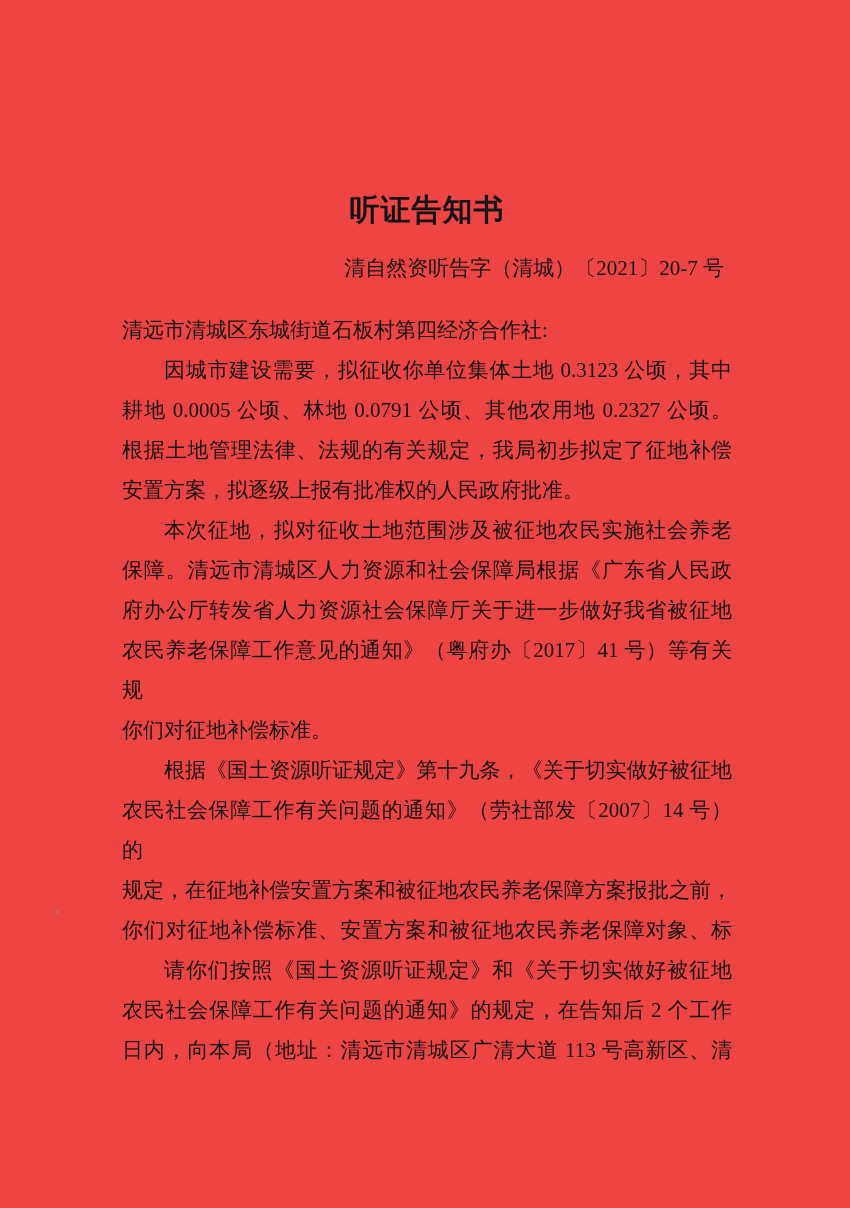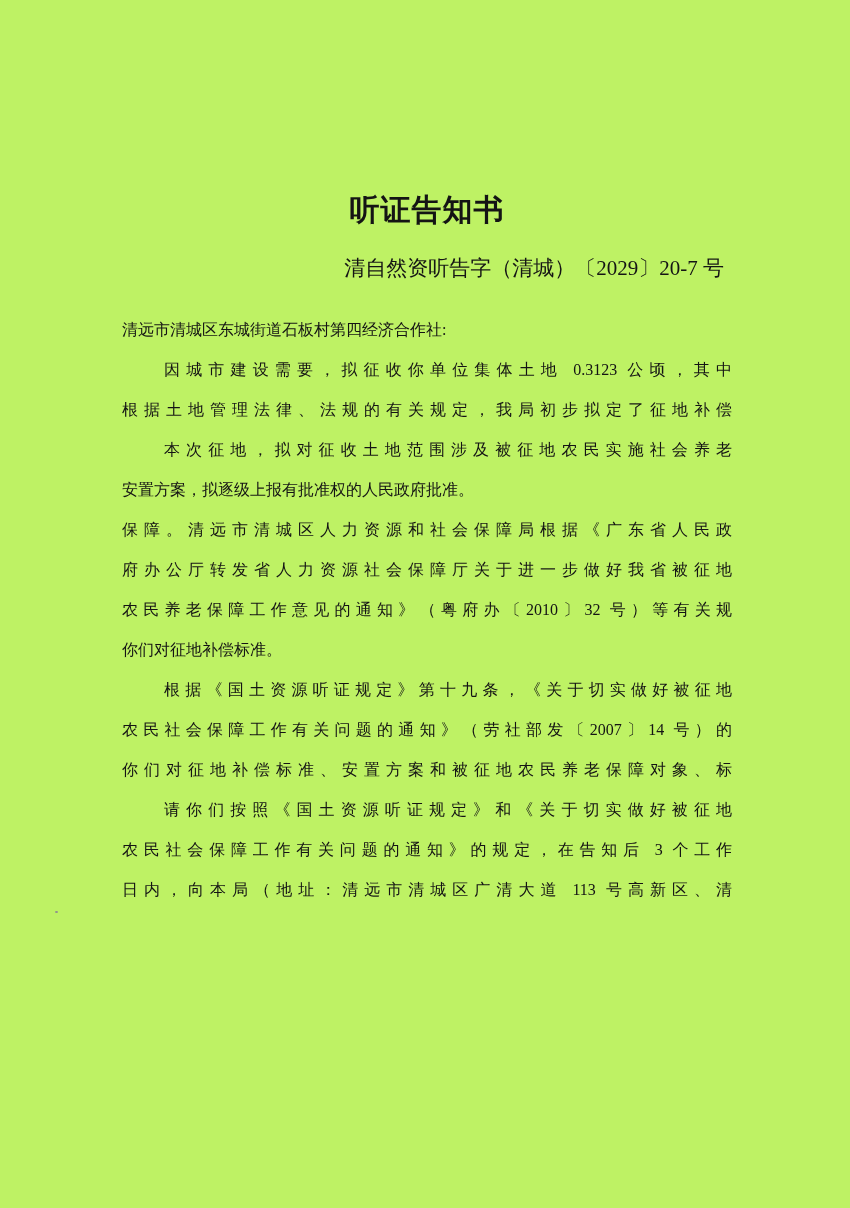--- a/index.html
+++ b/index.html
@@ -4,21 +4,21 @@
 <style>
   html, body {
     margin: 0;
     padding: 0;
     background: #ffffff;
   }
   .page {
     position: relative;
     width: 850px;
     height: 1208px;
-    background: #bef264;
+    background: #ef4444;
     overflow: hidden;
     font-family: "Liberation Serif", "DejaVu Serif", serif;
     color: #141414;
   }
   .content {
     position: absolute;
     left: 122px;
     top: 190px;
     width: 610px;
   }
@@ -32,21 +32,21 @@
   .doc-number {
     margin-top: 18px;
     font-size: 21px;
     line-height: 40px;
     text-align: right;
     padding-right: 8px;
     white-space: nowrap;
   }
   .doc-body {
     margin-top: 22px;
-    font-size: 16px;
+    font-size: 21px;
     line-height: 40px;
   }
   .line {
     width: 100%;
     box-sizing: border-box;
     white-space: nowrap;
   }
   .line.justify {
     white-space: normal;
     text-align: justify;
@@ -65,33 +65,35 @@
     background: #8f8f8f;
     border-radius: 50%;
   }
 </style>
 </head>
 <body>
 
 <div class="page">
   <div class="content">
     <div class="doc-title">听证告知书</div>
-    <div class="doc-number">清自然资听告字（清城）〔2029〕20-7 号</div>
+    <div class="doc-number">清自然资听告字（清城）〔2021〕20-7 号</div>
     <div class="doc-body">
       <div class="line">清远市清城区东城街道石板村第四经济合作社:</div>
       <div class="line indent justify">因城市建设需要，拟征收你单位集体土地 0.3123 公顷，其中</div>
+      <div class="line justify">耕地 0.0005 公顷、林地 0.0791 公顷、其他农用地 0.2327 公顷。</div>
       <div class="line justify">根据土地管理法律、法规的有关规定，我局初步拟定了征地补偿</div>
+      <div class="line">安置方案，拟逐级上报有批准权的人民政府批准。</div>
       <div class="line indent justify">本次征地，拟对征收土地范围涉及被征地农民实施社会养老</div>
-      <div class="line">安置方案，拟逐级上报有批准权的人民政府批准。</div>
       <div class="line justify">保障。清远市清城区人力资源和社会保障局根据《广东省人民政</div>
       <div class="line justify">府办公厅转发省人力资源社会保障厅关于进一步做好我省被征地</div>
-      <div class="line justify">农民养老保障工作意见的通知》（粤府办〔2010〕32 号）等有关规</div>
+      <div class="line justify">农民养老保障工作意见的通知》（粤府办〔2017〕41 号）等有关规</div>
       <div class="line">你们对征地补偿标准。</div>
       <div class="line indent justify">根据《国土资源听证规定》第十九条，《关于切实做好被征地</div>
       <div class="line justify">农民社会保障工作有关问题的通知》（劳社部发〔2007〕14 号）的</div>
+      <div class="line justify">规定，在征地补偿安置方案和被征地农民养老保障方案报批之前，</div>
       <div class="line justify">你们对征地补偿标准、安置方案和被征地农民养老保障对象、标</div>
       <div class="line indent justify">请你们按照《国土资源听证规定》和《关于切实做好被征地</div>
-      <div class="line justify">农民社会保障工作有关问题的通知》的规定，在告知后 3 个工作</div>
+      <div class="line justify">农民社会保障工作有关问题的通知》的规定，在告知后 2 个工作</div>
       <div class="line justify">日内，向本局（地址：清远市清城区广清大道 113 号高新区、清</div>
     </div>
   </div>
   <div class="scan-speck"></div>
 </div>
 
 </body></html>

